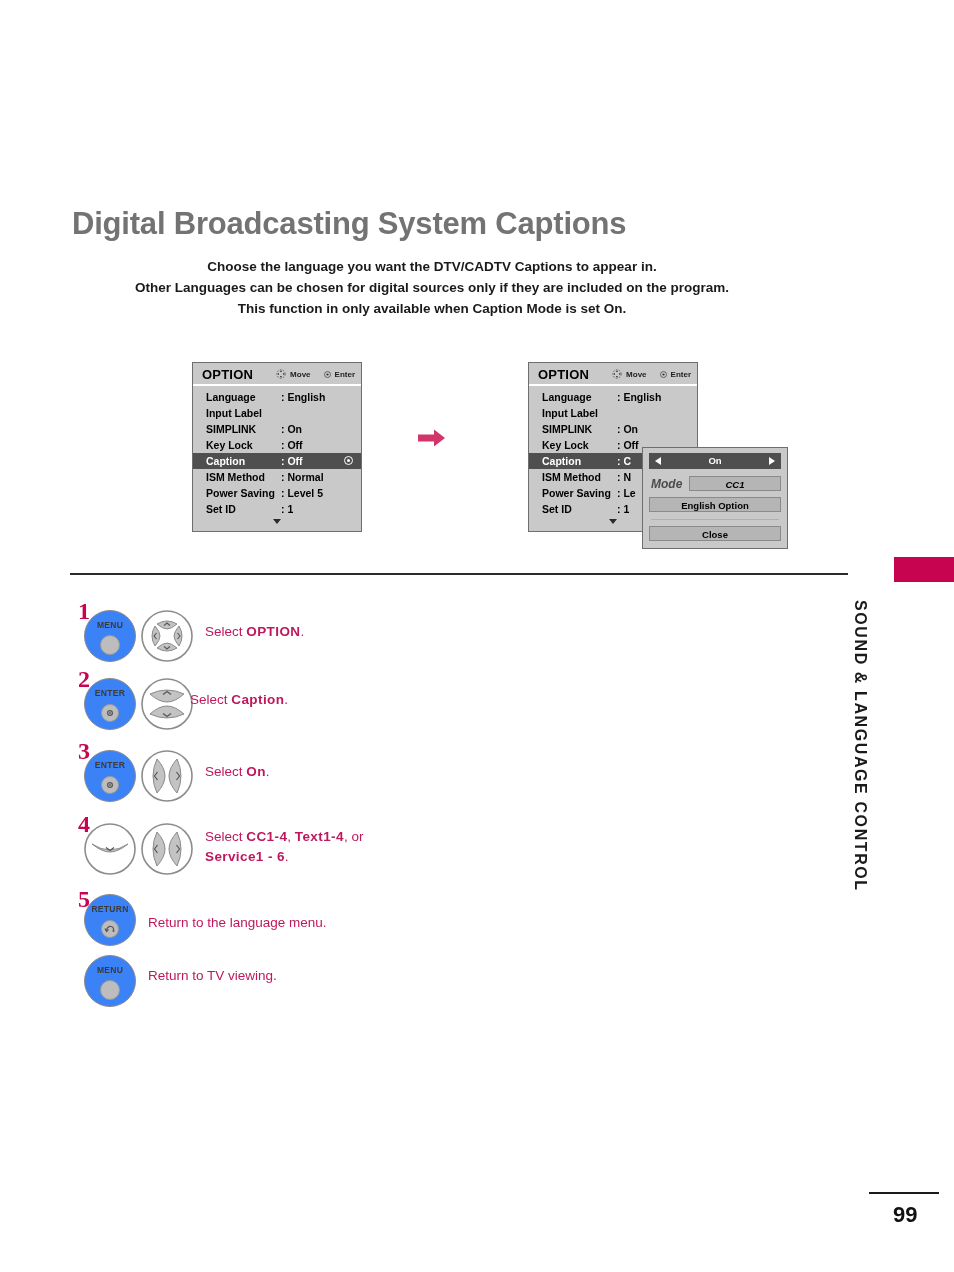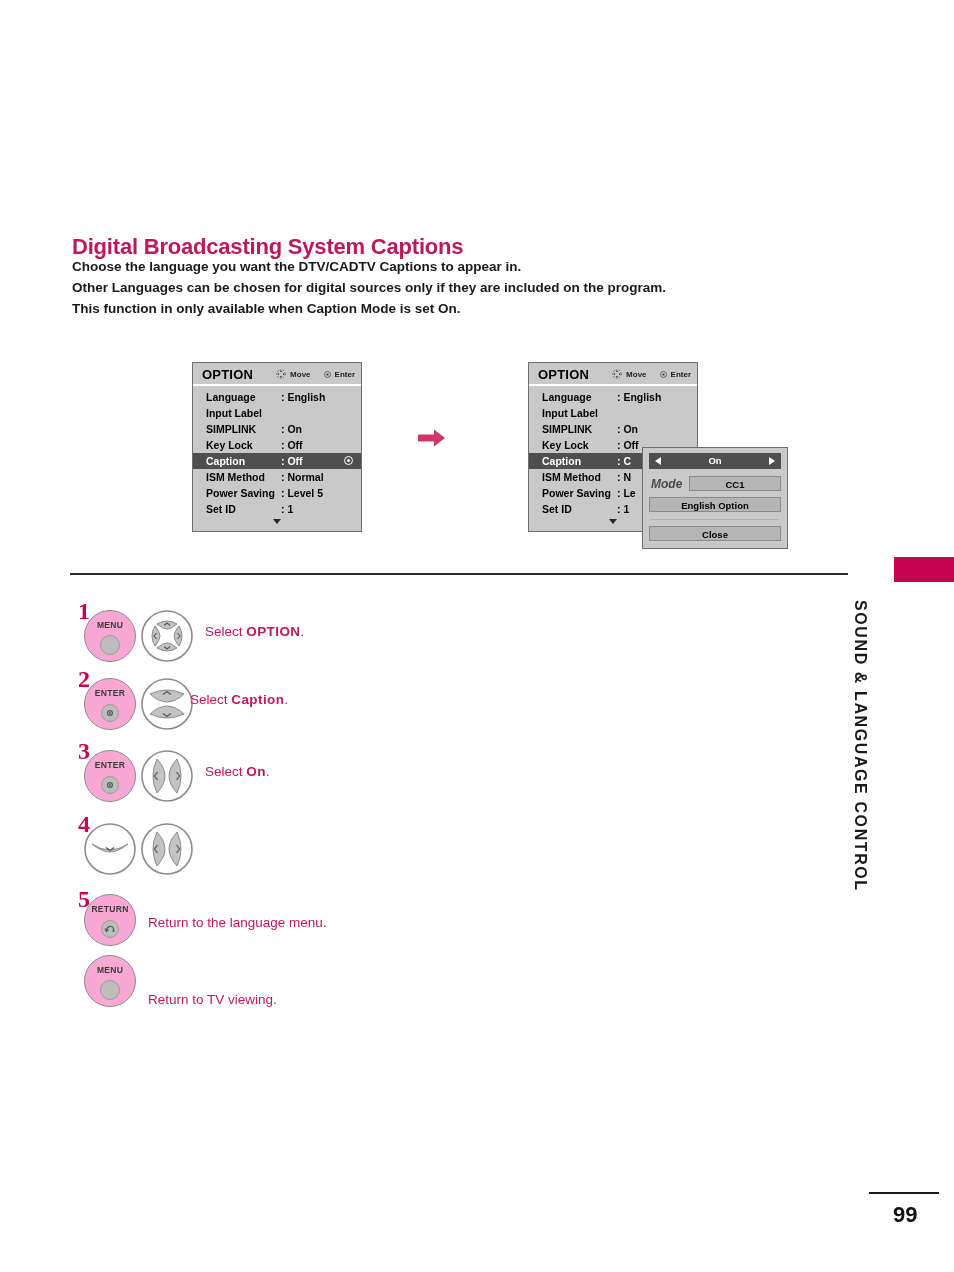--- a/index.html
+++ b/index.html
@@ -14,38 +14,37 @@
     font-family: "Liberation Sans", sans-serif;
     color: #1a1a1a;
     overflow: hidden;
   }
 
   
   .page-title {
     position: absolute;
     left: 72px;
     top: 206px;
-    font-size: 22px;
-    font-weight: bold;
-    color: #be185d;
+    font-size: 31px;
+    font-weight: bold;
+    color: #737373;
     letter-spacing: -0.2px;
     white-space: nowrap;
-    margin-top: 28px;
   }
   .intro {
     position: absolute;
     left: 72px;
     top: 256px;
     width: 720px;
     font-size: 13.5px;
     font-weight: bold;
     line-height: 21px;
     color: #1a1a1a;
   }
-  .intro div { white-space: nowrap; }
+  .intro div { white-space: nowrap; text-align: center; }
   .intro .reg { font-weight: bold; }
 
   
   .osd {
     position: absolute;
     background: #c9c9c9;
     border: 1px solid #6e6e6e;
     box-sizing: border-box;
     font-size: 10.5px;
     color: #000;
@@ -194,20 +193,21 @@
     flex: 1;
     height: 15px;
     line-height: 15px;
     background: #b5b5b5;
     border: 1px solid #8a8a8a;
     box-sizing: border-box;
     text-align: center;
     font-size: 9.5px;
     font-weight: bold;
     color: #000;
+    font-style: italic;
   }
   .pop-wide {
     margin-top: 6px;
     height: 15px;
     line-height: 15px;
     background: #b5b5b5;
     border: 1px solid #8a8a8a;
     box-sizing: border-box;
     text-align: center;
     font-size: 9.5px;
@@ -275,21 +275,21 @@
     color: #c6044f;
     line-height: 22px;
   }
   .btn-circle {
     position: absolute;
     width: 52px;
     height: 52px;
     border-radius: 50%;
     border: 1.6px solid #8c8c8c;
     box-sizing: border-box;
-    background: #f9a8d4;
+    background: #3b82f6;
     text-decoration: underline;
   }
   .btn-label {
     position: absolute;
     left: 0; right: 0;
     top: 9px;
     text-align: center;
     font-size: 8.5px;
     font-weight: bold;
     color: #3a3a3a;
@@ -515,20 +515,21 @@
   </div>
   <div class="navpad" style="left:63px; top:10px;">
     <svg width="52" height="52" viewBox="0 0 52 52">
       <circle cx="26" cy="26" r="25" fill="none" stroke="#8c8c8c" stroke-width="1.6"></circle>
       <path d="M16 9 Q8 26 16 43 Q24 34 24 26 Q24 18 16 9 Z" fill="#c3c3c3" stroke="#8a8a8a" stroke-width="1"></path>
       <path d="M36 9 Q44 26 36 43 Q28 34 28 26 Q28 18 36 9 Z" fill="#c3c3c3" stroke="#8a8a8a" stroke-width="1"></path>
       <path d="M16.5 22 L13.5 26 L16.5 30" fill="none" stroke="#555" stroke-width="1.2"></path>
       <path d="M35.5 22 L38.5 26 L35.5 30" fill="none" stroke="#555" stroke-width="1.2"></path>
     </svg>
   </div>
+  <div class="step-text" style="left:127px; top:14px; width:330px;"><span>Select </span><b>CC1-4</b><span>, </span><b>Text1-4</b><span>, or</span><br><b>Service1 - 6</b><span>.</span></div>
 </div>
 
 <div class="step" style="top:888px; height:60px; width:700px;">
   <div class="step-num">5</div>
   <div class="btn-circle" style="left:6px; top:6px;">
     <div class="btn-label">RETURN</div>
     <div class="btn-dot small">
       <svg width="16" height="16" viewBox="0 0 16 16" style="display:block">
         <path d="M4.5 9.5 Q5.5 5 9 5.5 Q12 6 11.5 9.5" fill="none" stroke="#555" stroke-width="1.2"></path>
         <path d="M3 7.5 L4.5 10.5 L6.5 8.5" fill="none" stroke="#555" stroke-width="1.2"></path>
@@ -537,17 +538,17 @@
     </div>
   </div>
   <div class="step-text" style="left:70px; top:25px;">Return to the language menu.</div>
 </div>
 
 <div class="step" style="top:950px; height:62px; width:700px;">
   <div class="btn-circle" style="left:6px; top:5px;">
     <div class="btn-label">MENU</div>
     <div class="btn-dot"></div>
   </div>
-  <div class="step-text" style="left:70px; top:40px;">Return to TV viewing.</div>
+  <div class="step-text" style="left:70px; top:16px;">Return to TV viewing.</div>
 </div>
 
 <div style="position:absolute; left:869px; top:1192px; width:70px; height:2px; background:#1a1a1a;"></div>
 <div style="position:absolute; left:893px; top:1202px; font-size:22px; font-weight:bold; color:#111;">99</div>
 
 </body></html>

